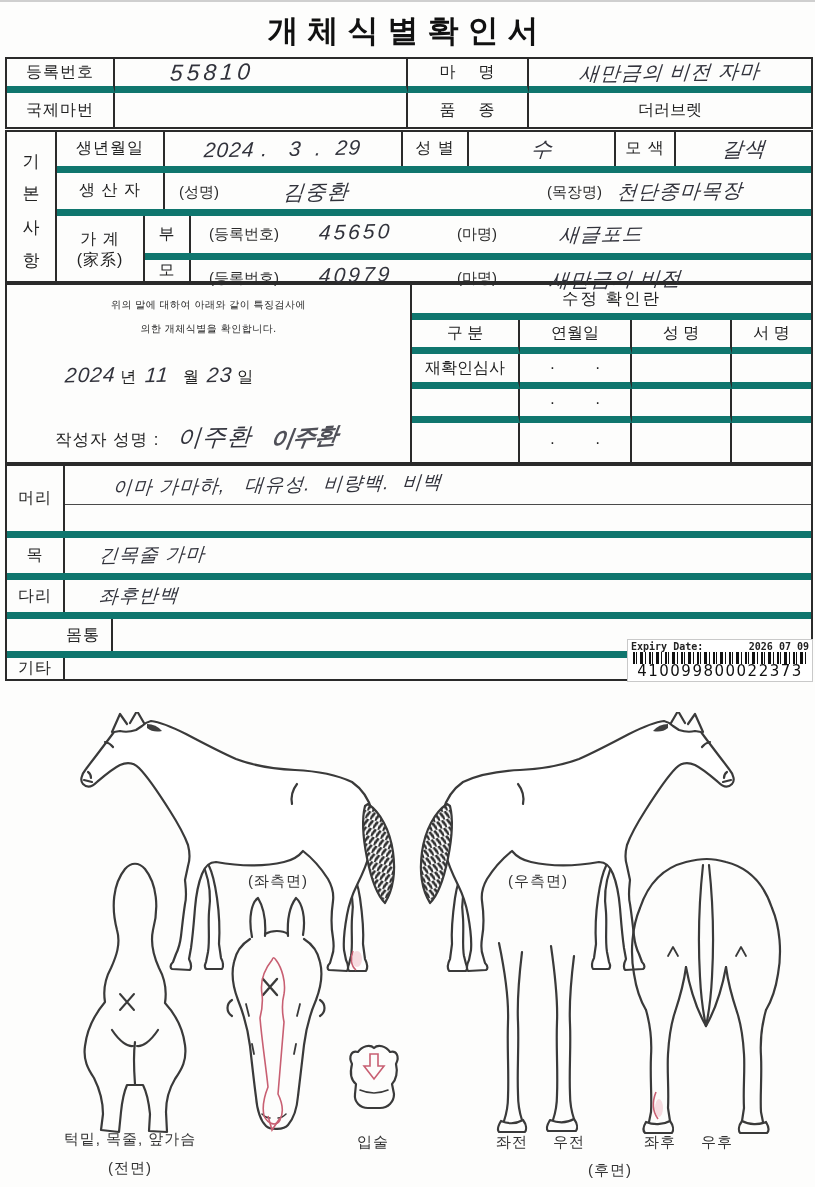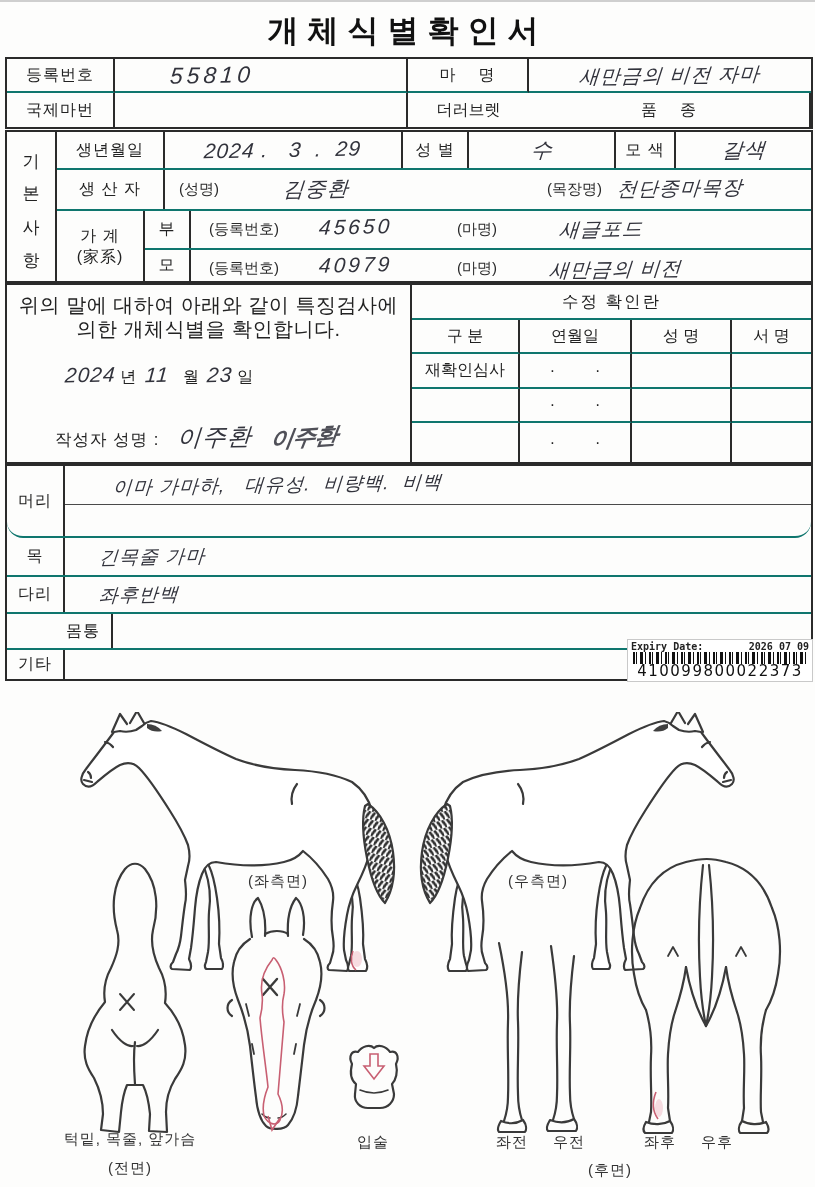--- a/index.html
+++ b/index.html
@@ -3,21 +3,21 @@
 <meta charset="utf-8">
 <style>
   html,body{margin:0;padding:0;background:#e8e8e8;}
   .sheet{position:relative;width:815px;height:1187px;background:#fdfdfc;margin:0 auto;
          font-family:"Liberation Sans","DejaVu Sans",sans-serif;color:#222;overflow:hidden;
          border-top:2px solid #cfcfcf;}
   .pre{white-space:pre;}
   .abs{position:absolute;}
   .cell{display:flex;align-items:center;justify-content:center;font-size:16px;}
   .bR{border-right:2px solid #2a2a2a;}
-  .bB{border-bottom:2px solid #0f766e;}
+  .bB{border-bottom:7px solid #0f766e;}
   .box{position:absolute;border:2px solid #2a2a2a;background:transparent;box-sizing:border-box;}
   .hw{font-style:italic;color:#32333c;display:inline-block;transform:skewX(-5deg) rotate(-1deg);
       font-weight:500;letter-spacing:1px;}
   .hw-big{font-size:21px;}
   .title{position:absolute;top:8px;left:0;width:100%;text-align:center;font-size:31px;
          font-weight:bold;letter-spacing:9px;color:#111;}
   .lbl{letter-spacing:1px;}
   .vert{writing-mode:vertical-lr;text-orientation:upright;letter-spacing:16px;font-size:17px;}
   .smalllbl{font-size:15px;color:#2a2a2a;}
   .diagram-label{position:absolute;font-size:15px;color:#333;text-align:center;letter-spacing:1px;}
@@ -44,22 +44,22 @@
     <div class="cell bR bB lbl">등록번호</div>
     <div class="cell bR bB" style="justify-content:flex-start;padding-left:55px;">
         <span class="hw" style="font-size:23px;letter-spacing:4px;">55810</span>
       </div>
     <div class="cell bR bB lbl pre">마    명</div>
     <div class="cell bB">
         <span class="hw" style="font-size:20px;">새만금의 비전 자마</span>
       </div>
     <div class="cell bR lbl">국제마번</div>
     <div class="cell bR"></div>
+    <div class="cell bR lbl pre">품    종</div>
     <div class="cell">더러브렛</div>
-    <div class="cell bR lbl pre">품    종</div>
   </div>
 
   <div class="box" style="left:5px;top:128px;width:808px;height:153px;display:flex;">
     <div class="cell bR vert" style="width:48px;">기본사항</div>
     <div style="flex:1;display:flex;flex-direction:column;">
 
       <div class="bB" style="height:36px;display:flex;">
         <div class="cell bR lbl" style="width:106px;">생년월일</div>
         <div class="cell bR" style="width:236px;">
             <span class="hw hw-big pre">2024 .   3  .  29</span>
@@ -109,21 +109,21 @@
             </div>
           </div>
         </div>
       </div>
     </div>
   </div>
 
   <div class="box" style="left:5px;top:281px;width:808px;height:181px;display:flex;">
 
     <div class="bR" style="width:403px;position:relative;">
-      <div class="abs" style="top:8px;left:0;width:100%;text-align:center;font-size:20px;line-height:24px;letter-spacing:.5px;">
+      <div class="abs" style="top:8px;left:0;width:100%;text-align:center;font-size:10px;line-height:24px;letter-spacing:.5px;">
         <div>위의 말에 대하여 아래와 같이 특징검사에</div>
         <div>의한 개체식별을 확인합니다.</div>
       </div>
       <div class="abs" style="top:78px;left:58px;font-size:16px;">
         <span class="hw hw-big">2024</span>
         <span>년</span>
         <span class="hw hw-big" style="margin-left:4px;">11</span>
         <span style="margin-left:10px;">월</span>
         <span class="hw hw-big" style="margin-left:4px;">23</span>
         <span>일</span>
@@ -155,21 +155,21 @@
       <div class="cell bR"></div>
       <div class="cell bR pre">·         ·</div>
       <div class="cell bR"></div>
       <div class="cell"></div>
     </div>
   </div>
 
   <div class="box" style="left:5px;top:462px;width:808px;height:217px;display:flex;">
     <div style="flex:1;display:flex;flex-direction:column;">
 
-      <div class="bB" style="height:70px;display:flex;border-radius:16px;">
+      <div class="bB" style="height:70px;display:flex;">
         <div class="cell bR lbl" style="width:56px;">머리</div>
         <div style="flex:1;display:flex;flex-direction:column;">
           <div style="height:38px;border-bottom:1.5px solid #4a4a4a;display:flex;align-items:center;">
             <span class="hw pre" style="font-size:19px;margin-left:48px;">이마 가마하,   대유성.  비량백.  비백</span>
           </div>
           <div style="flex:1;"></div>
         </div>
       </div>
 
       <div class="bB" style="height:37px;display:flex;">

